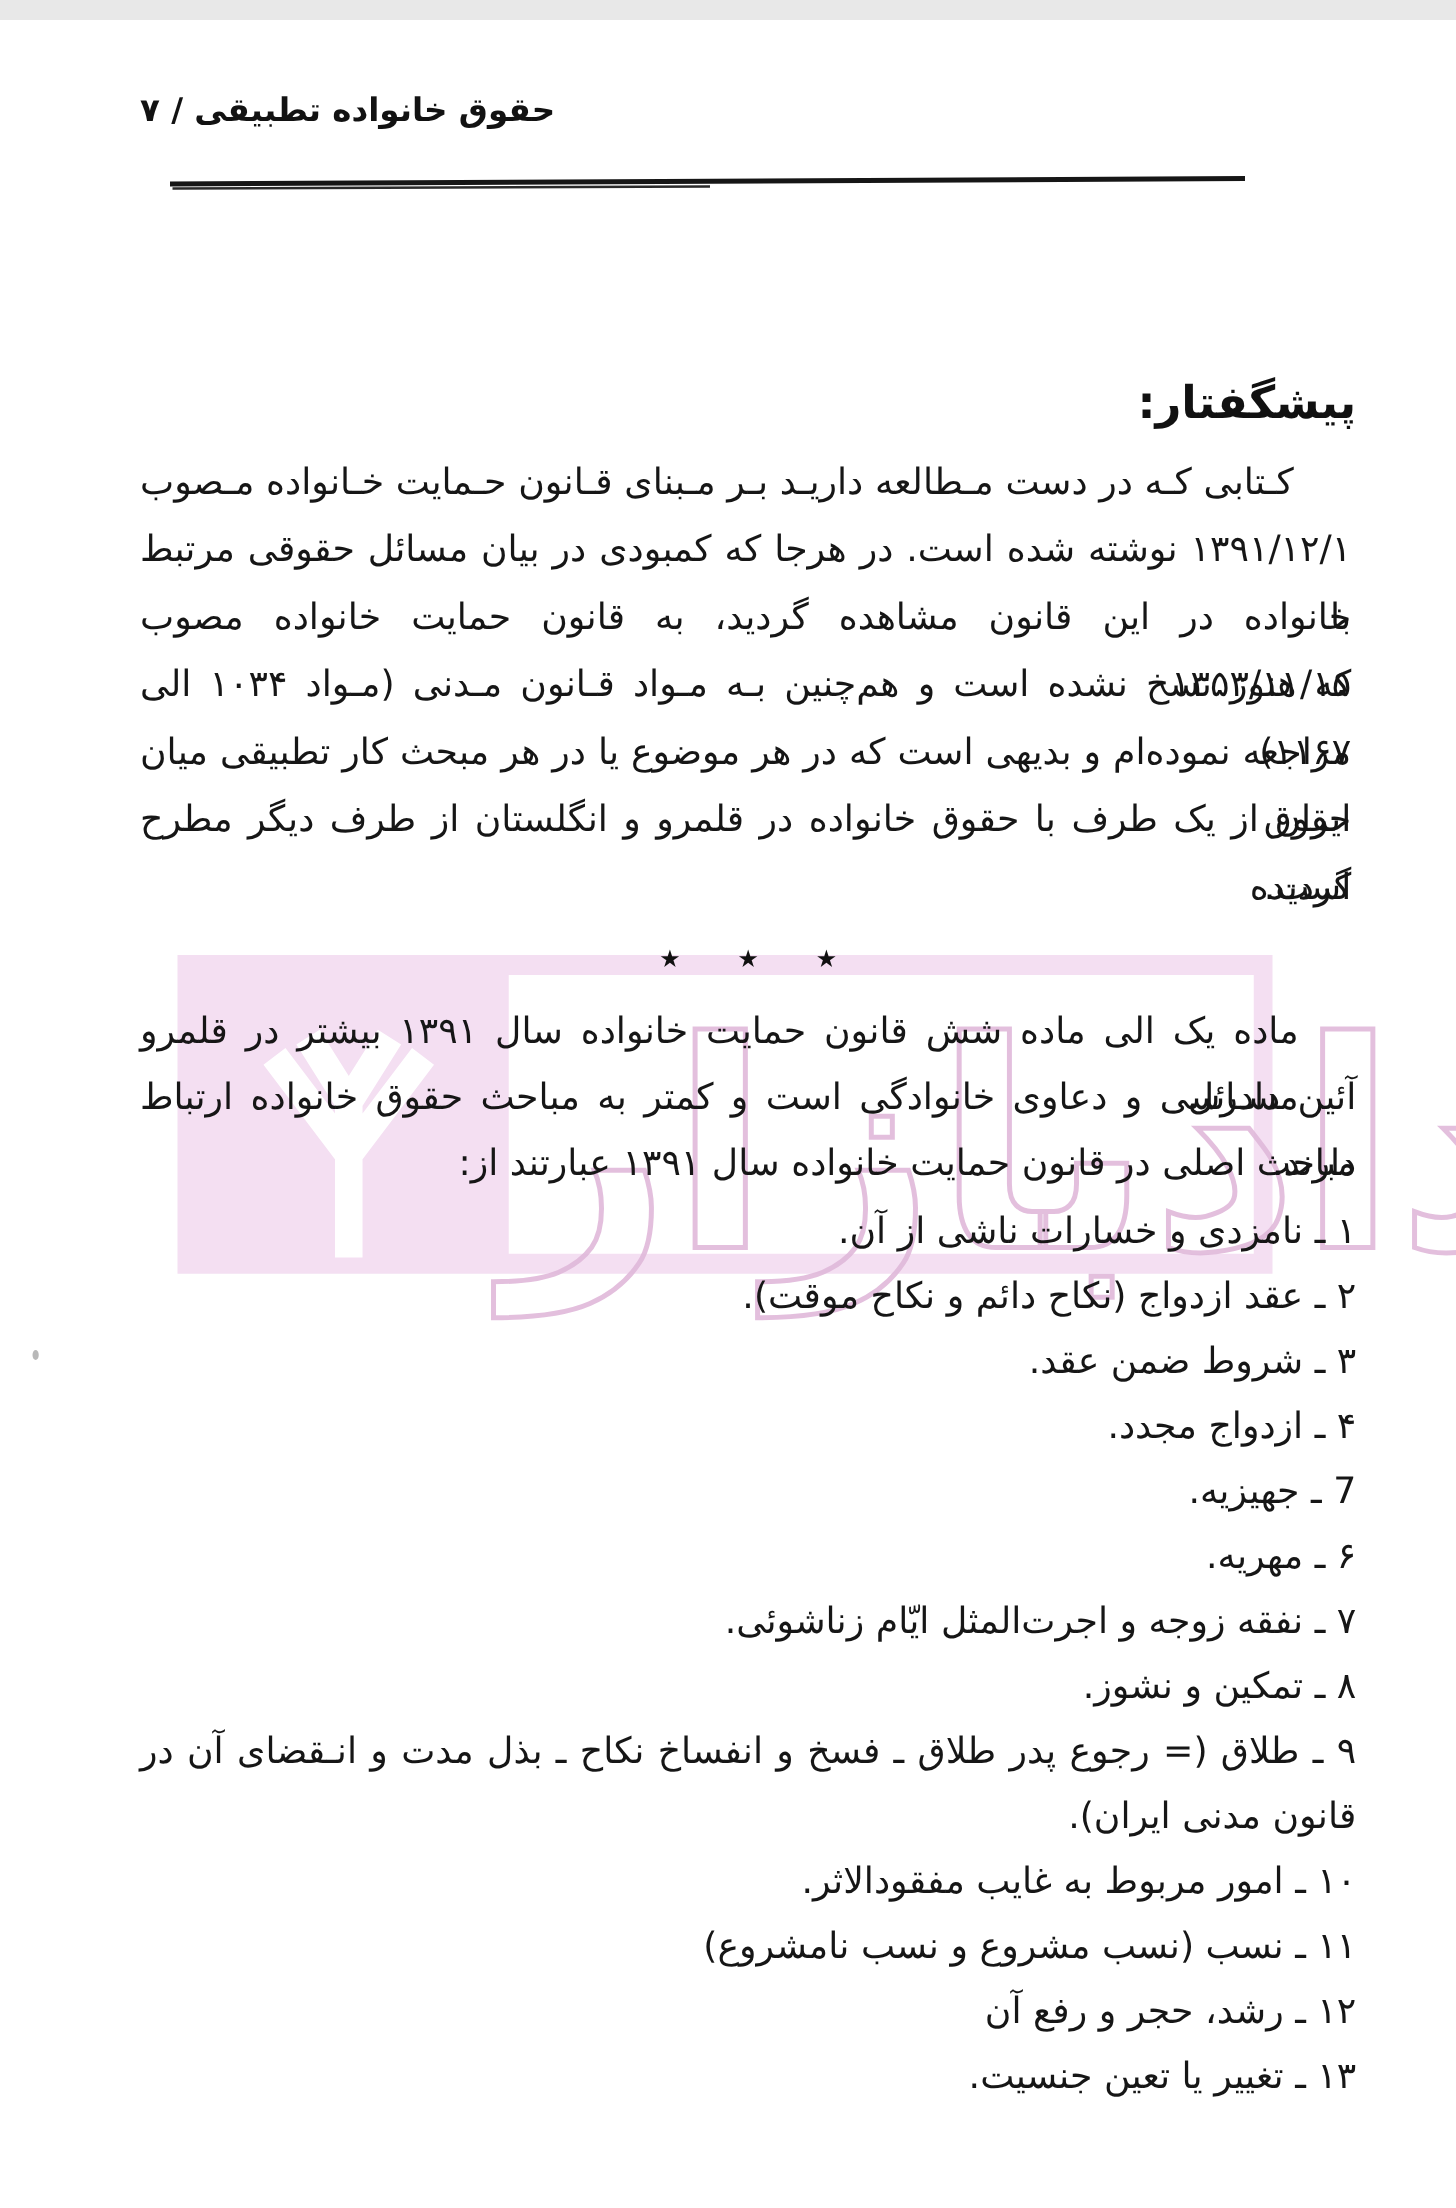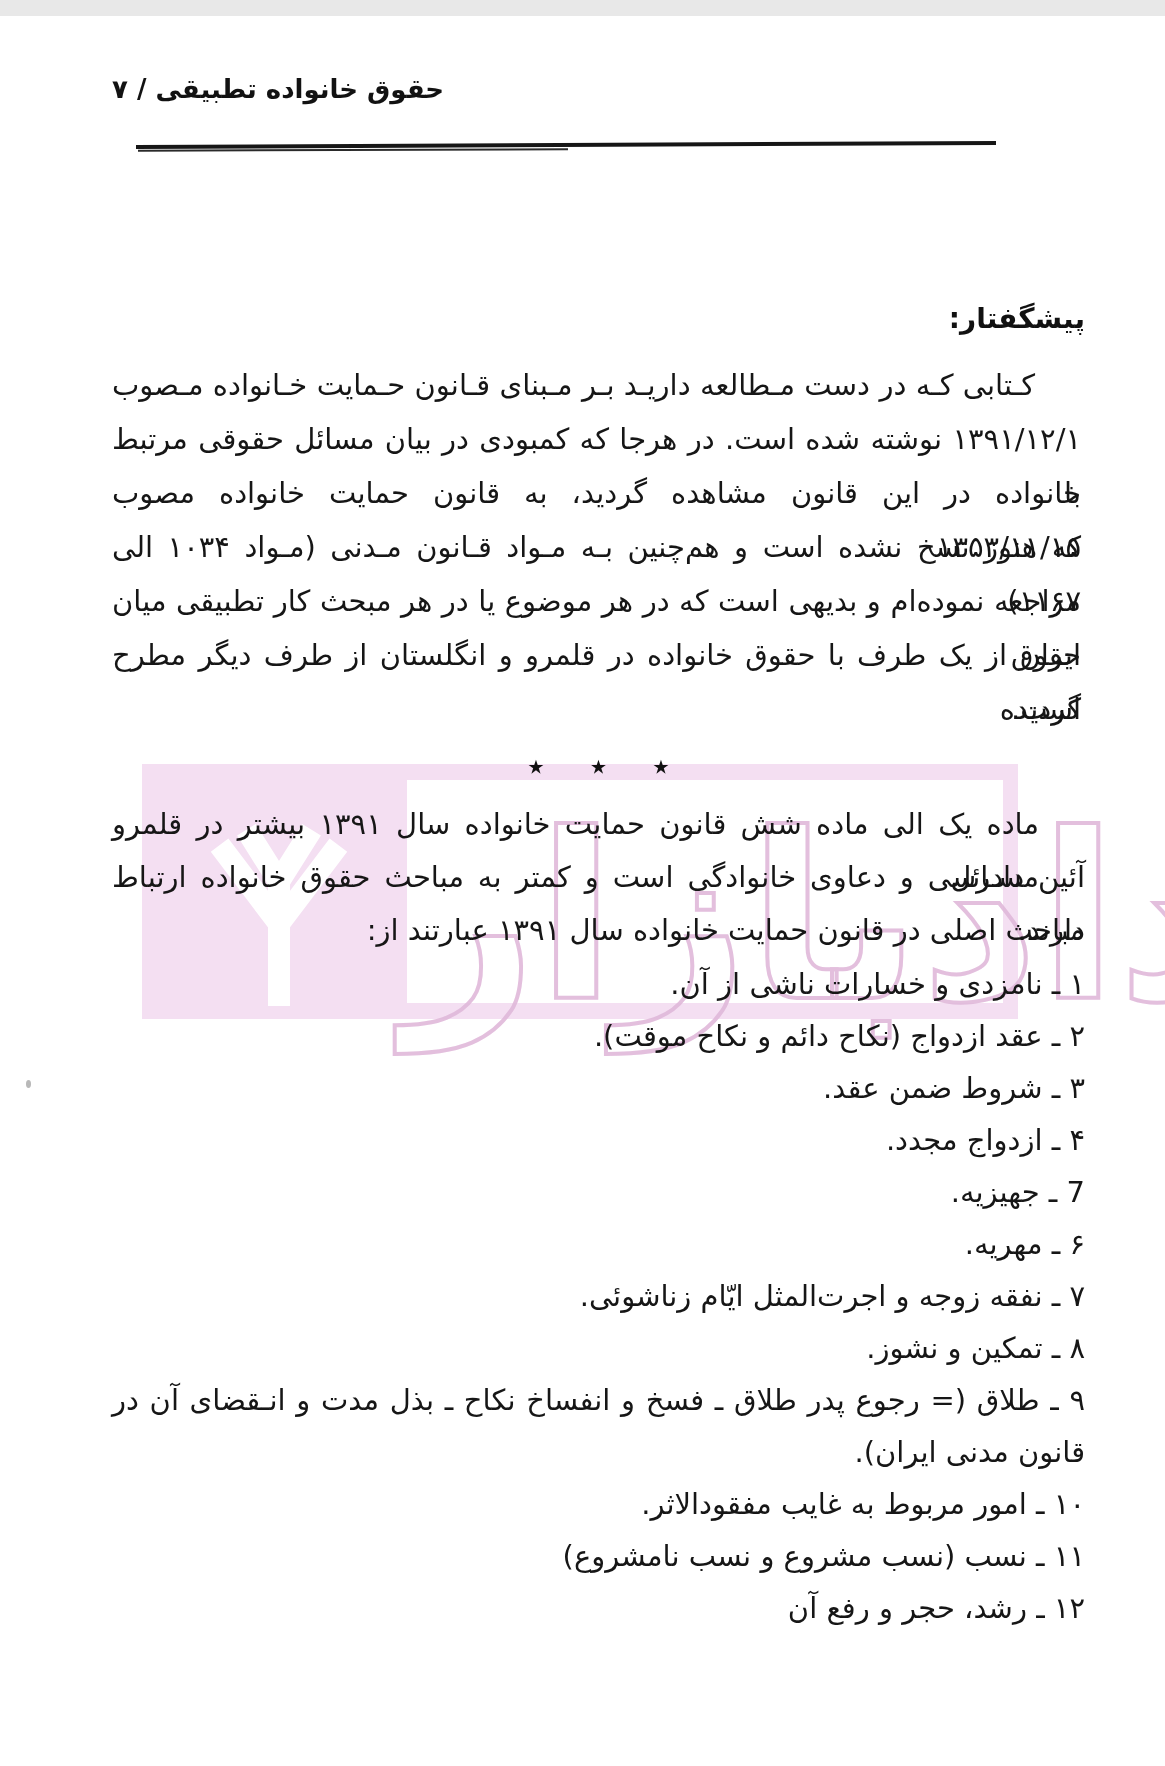--- a/index.html
+++ b/index.html
@@ -50,21 +50,21 @@
     overflow:visible;
     opacity:0.9;
   }
   
   .content{
     position:absolute;left:112px;top:0;width:973px;height:1766px;
     z-index:2;
   }
   .section-heading{
     position:absolute;top:286px;right:0;
-    font-size:28px;font-weight:bold;color:#111;
+    font-size:36px;font-weight:bold;color:#111;
   }
   .para1{position:absolute;top:342px;right:4px;left:0;}
   .para2{position:absolute;top:782px;right:0;left:0;}
   .list{position:absolute;top:942px;right:0;left:0;}
   .line{
     height:54px;line-height:54px;
     font-size:29px;
     text-align:right;
     white-space:nowrap;
     direction:rtl;
@@ -140,16 +140,17 @@
       <div class="line">۴ ـ ازدواج مجدد.</div>
       <div class="line">7 ـ جهیزیه.</div>
       <div class="line">۶ ـ مهریه.</div>
       <div class="line">۷ ـ نفقه زوجه و اجرت‌المثل ایّام زناشوئی.</div>
       <div class="line">۸ ـ تمکین و نشوز.</div>
       <div class="line j">۹ ـ طلاق (= رجوع پدر طلاق ـ فسخ و انفساخ نکاح ـ بذل مدت و انـقضای آن در</div>
       <div class="line">قانون مدنی ایران).</div>
       <div class="line">۱۰ ـ امور مربوط به غایب مفقودالاثر.</div>
       <div class="line">۱۱ ـ نسب (نسب مشروع و نسب نامشروع)</div>
       <div class="line">۱۲ ـ رشد، حجر و رفع آن</div>
+      <div class="line">۱۳ ـ تغییر یا تعین جنسیت.</div>
     </div>
 
   </div>
 </div>
 
 </body></html>

